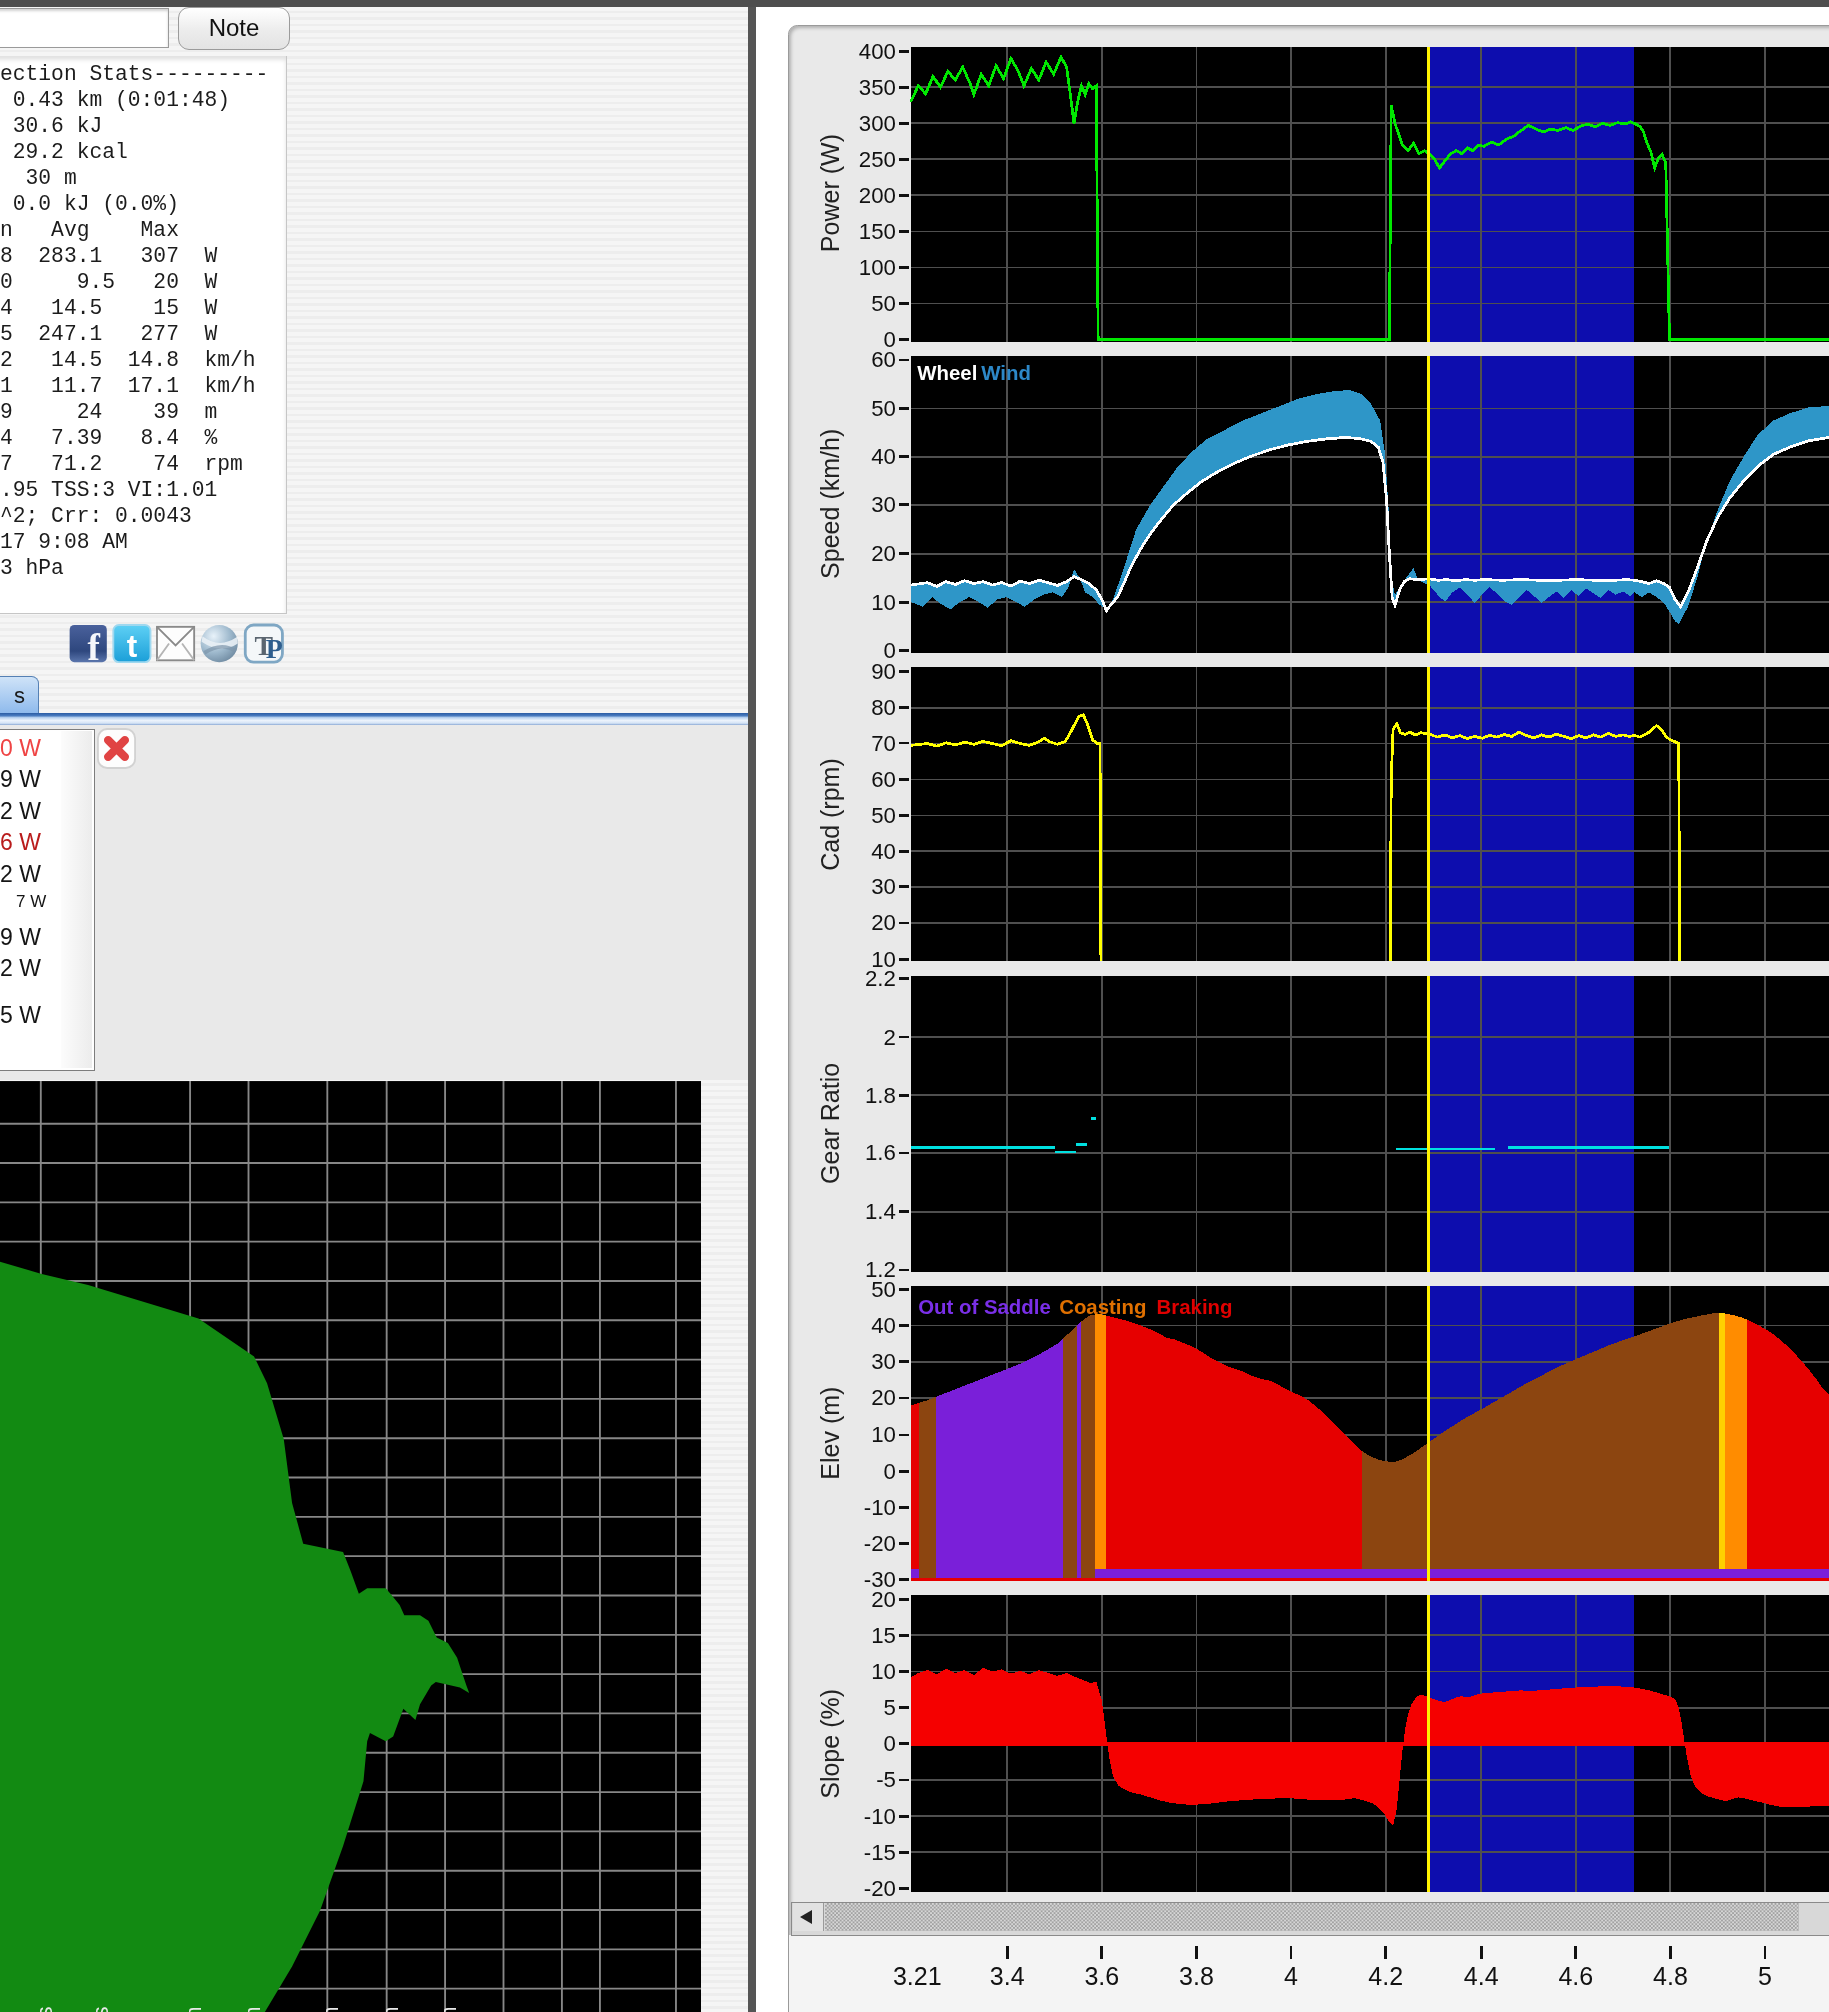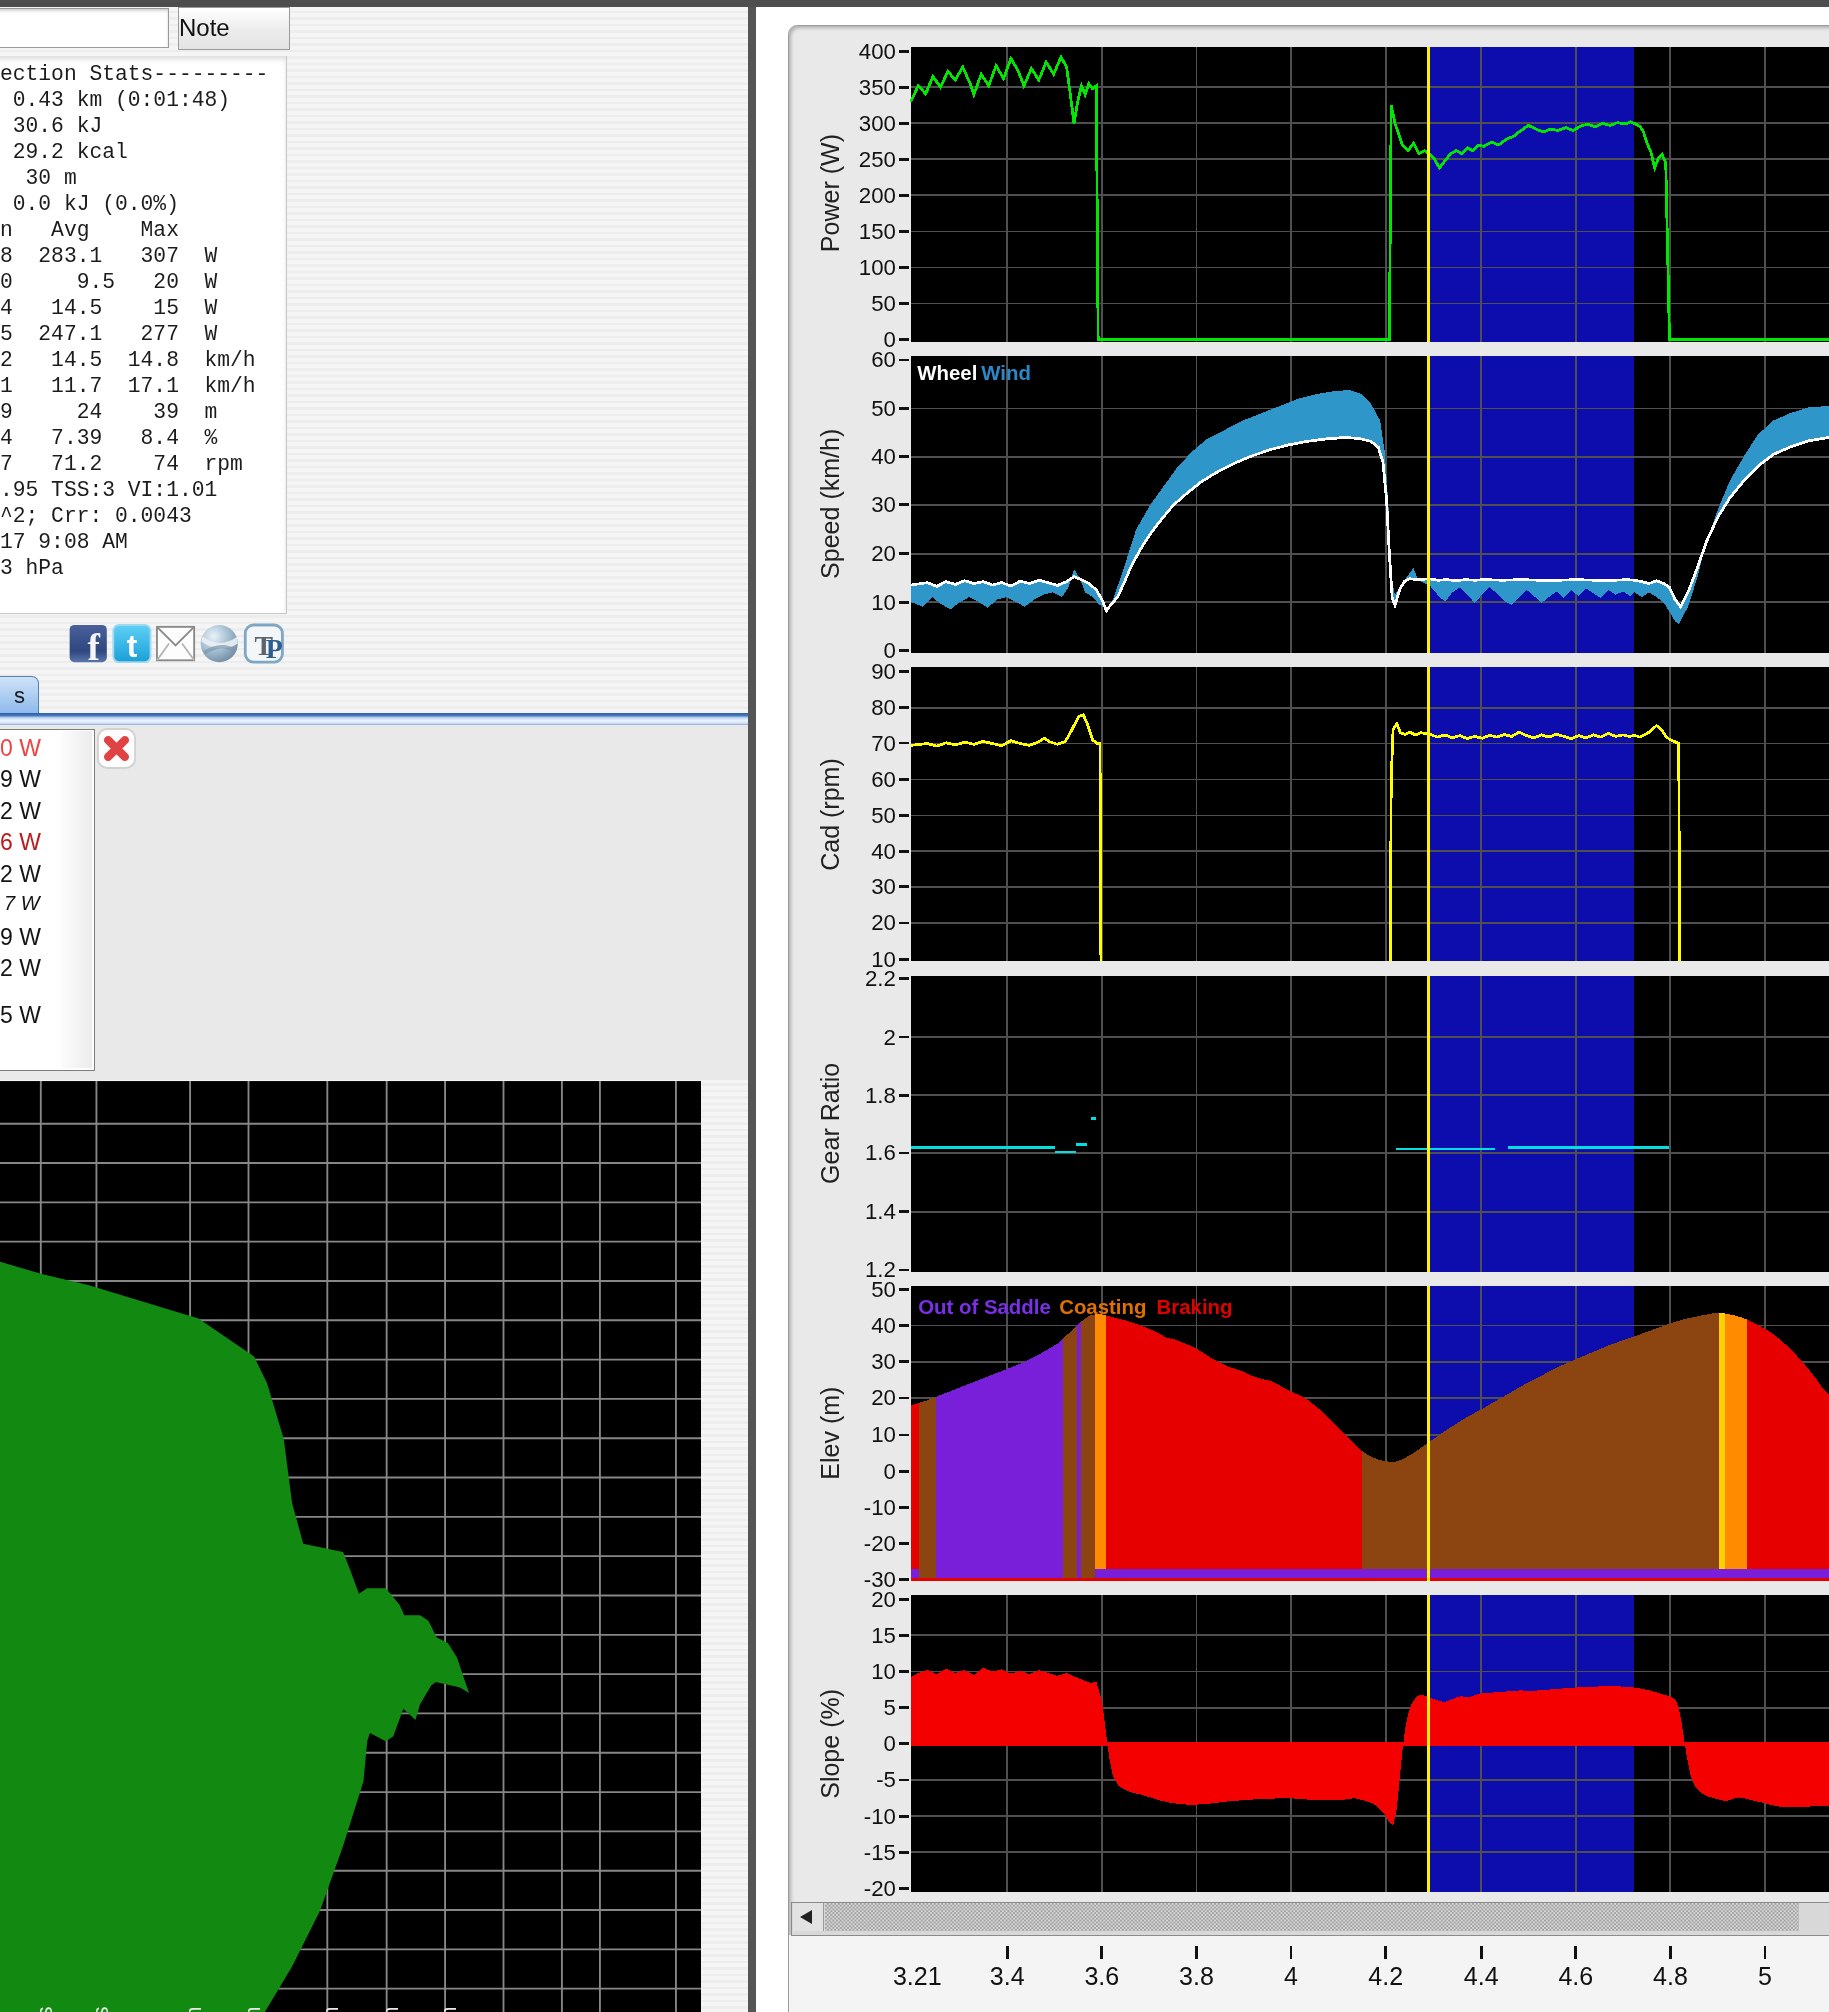--- a/index.html
+++ b/index.html
@@ -5,21 +5,21 @@
   body{width:1829px;height:2013px;position:relative;overflow:hidden;
        font-family:"Liberation Sans",sans-serif;background:#ffffff;}
   .abs{position:absolute;}
   .pin{background:repeating-linear-gradient(to bottom,#f5f5f5 0px,#f5f5f5 3.7px,#ededed 3.7px,#ededed 6.5px);}
 </style></head><body>
 <div class="abs pin" style="left:0;top:6.5px;width:748px;height:2006px;"></div>
 <div class="abs" style="left:0;top:0;width:1829px;height:6.5px;background:#4e4e4e;"></div>
 <div class="abs" style="left:748px;top:6.5px;width:8.3px;height:2006px;background:#555;"></div>
 <div class="abs" style="left:756px;top:6.5px;width:1073px;height:2006px;background:#ffffff;"></div>
 <div class="abs" style="left:-18.6px;top:8.3px;width:186px;height:38px;background:#fff;border:1.9px solid #9a9a9a;box-shadow:inset 0 1.9px 2.8px rgba(0,0,0,0.18);"></div>
-<div class="abs" style="left:178px;top:7.4px;width:110px;height:41px;background:linear-gradient(#ffffff,#ececec 55%,#e3e3e3);border:1.9px solid #9b9b9b;border-radius:0;color:#111;font-size:24px;text-align:left;line-height:39px;">Note</div>
+<div class="abs" style="left:178px;top:7.4px;width:110px;height:41px;background:linear-gradient(#ffffff,#ececec 55%,#e3e3e3);border:1.9px solid #9b9b9b;border-radius:11px;color:#111;font-size:24px;text-align:center;line-height:39px;">Note</div>
 <div class="abs" style="left:-9.3px;top:56px;width:295px;height:557px;background:#fff;border-right:1.9px solid #c6c6c6;border-bottom:1.9px solid #c6c6c6;box-shadow:inset 0 3.7px 4.6px rgba(0,0,0,0.12);"></div>
 <div class="abs" style="left:0px;top:61px;width:288px;font-family:'Liberation Mono',monospace;font-size:21.3px;line-height:26px;color:#1c1c1c;white-space:nowrap;">ection&nbsp;Stats---------<br>&nbsp;0.43&nbsp;km&nbsp;(0:01:48)<br>&nbsp;30.6&nbsp;kJ<br>&nbsp;29.2&nbsp;kcal<br>&nbsp;&nbsp;30&nbsp;m<br>&nbsp;0.0&nbsp;kJ&nbsp;(0.0%)<br>n&nbsp;&nbsp;&nbsp;Avg&nbsp;&nbsp;&nbsp;&nbsp;Max<br>8&nbsp;&nbsp;283.1&nbsp;&nbsp;&nbsp;307&nbsp;&nbsp;W<br>0&nbsp;&nbsp;&nbsp;&nbsp;&nbsp;9.5&nbsp;&nbsp;&nbsp;20&nbsp;&nbsp;W<br>4&nbsp;&nbsp;&nbsp;14.5&nbsp;&nbsp;&nbsp;&nbsp;15&nbsp;&nbsp;W<br>5&nbsp;&nbsp;247.1&nbsp;&nbsp;&nbsp;277&nbsp;&nbsp;W<br>2&nbsp;&nbsp;&nbsp;14.5&nbsp;&nbsp;14.8&nbsp;&nbsp;km/h<br>1&nbsp;&nbsp;&nbsp;11.7&nbsp;&nbsp;17.1&nbsp;&nbsp;km/h<br>9&nbsp;&nbsp;&nbsp;&nbsp;&nbsp;24&nbsp;&nbsp;&nbsp;&nbsp;39&nbsp;&nbsp;m<br>4&nbsp;&nbsp;&nbsp;7.39&nbsp;&nbsp;&nbsp;8.4&nbsp;&nbsp;%<br>7&nbsp;&nbsp;&nbsp;71.2&nbsp;&nbsp;&nbsp;&nbsp;74&nbsp;&nbsp;rpm<br>.95&nbsp;TSS:3&nbsp;VI:1.01<br>^2;&nbsp;Crr:&nbsp;0.0043<br>17&nbsp;9:08&nbsp;AM<br>3&nbsp;hPa</div>
 <svg class="abs" style="left:65px;top:623px;" width="223" height="43" viewBox="0 0 240 46">
 <defs>
 <linearGradient id="fbg" x1="0" y1="0" x2="0" y2="1">
         <stop offset="0" stop-color="#4a619c"></stop>
         <stop offset="0.7" stop-color="#2e477e"></stop>
         <stop offset="1" stop-color="#5b76ad"></stop>
       </linearGradient>
 <linearGradient id="twg" x1="0" y1="0" x2="0" y2="1">
@@ -50,21 +50,21 @@
 <div class="abs" style="left:30px;top:676px;width:74px;height:37px;background:linear-gradient(#fefefe,#ededed 60%,#e2e2e2);border:1.9px solid #8f8f8f;border-bottom:none;border-top-left-radius:7.4px;border-top-right-radius:7.4px;color:#111;font-size:22px;text-align:center;line-height:37px;margin-top:41px;">GPS</div>
 <div class="abs" style="left:0;top:713px;width:748px;height:12px;background:linear-gradient(180deg,#2a5ca4 0px,#4a7cc0 2.8px,#b8d2f0 4.6px,#ecf3fc 7.4px,#d5e4f6 10.2px,#8aa8d4 12px);"></div>
 <div class="abs" style="left:0;top:725px;width:748px;height:355px;background:#e9e9e9;"></div>
 <div class="abs" style="left:-9.3px;top:729px;width:103px;height:340px;background:#fff;border:1.9px solid #7d7d7d;border-left:none;"></div>
 <div class="abs" style="left:61px;top:731px;width:31px;height:337px;background:linear-gradient(to right,#fcfcfc,#ececec);"></div>
 <div class="abs" style="left:0px;top:735px;width:59px;font-size:23px;color:#ef4444;">0 W</div>
 <div class="abs" style="left:0px;top:766px;width:59px;font-size:23px;color:#151515;">9 W</div>
 <div class="abs" style="left:0px;top:798px;width:59px;font-size:23px;color:#151515;">2 W</div>
 <div class="abs" style="left:0px;top:829px;width:59px;font-size:23px;color:#b91c1c;">6 W</div>
 <div class="abs" style="left:0px;top:861px;width:59px;font-size:23px;color:#151515;">2 W</div>
-<div class="abs" style="left:4px;top:892px;width:59px;font-size:20px;color:#151515;font-style:italic;">7 W</div>
+<div class="abs" style="left:16px;top:892px;width:59px;font-size:17px;color:#151515;">7 W</div>
 <div class="abs" style="left:0px;top:924px;width:59px;font-size:23px;color:#151515;">9 W</div>
 <div class="abs" style="left:0px;top:955px;width:59px;font-size:23px;color:#151515;">2 W</div>
 <div class="abs" style="left:0px;top:987px;width:59px;font-size:23px;color:#151515;margin-top:15px;">5 W</div>
 <svg class="abs" style="left:97px;top:728px;" width="39" height="41" viewBox="0 0 42 44">
 <rect x="1" y="1" width="40" height="42" rx="10" fill="#fdfdfd" stroke="#d2d2d2" stroke-width="2"></rect>
 <path d="M12 13 L30 31 M30 13 L12 31" stroke="#e04343" stroke-width="9" stroke-linecap="round"></path>
 </svg>
 <svg class="abs" style="left:0;top:1081px;" width="701" height="932" viewBox="0 0 756 1005">
     <rect x="0" y="0" width="756" height="1005" fill="#000"></rect>
     <path d="M44 0 V1005 M104 0 V1005 M205 0 V1005 M268 0 V1005 M353 0 V1005 M417 0 V1005 M480 0 V1005 M543 0 V1005 M606 0 V1005 M647 0 V1005 M729 0 V1005 M0 46 H756 M0 88.4 H756 M0 130.8 H756 M0 173.20000000000002 H756 M0 215.60000000000002 H756 M0 258.0 H756 M0 300.4 H756 M0 342.79999999999995 H756 M0 385.19999999999993 H756 M0 427.5999999999999 H756 M0 469.9999999999999 H756 M0 512.3999999999999 H756 M0 554.7999999999998 H756 M0 597.1999999999998 H756 M0 639.5999999999998 H756 M0 681.9999999999998 H756 M0 724.3999999999997 H756 M0 766.7999999999997 H756 M0 809.1999999999997 H756 M0 851.5999999999997 H756 M0 893.9999999999997 H756 M0 936.3999999999996 H756 M0 978.7999999999996 H756" stroke="#878787" stroke-width="2" fill="none"></path>

